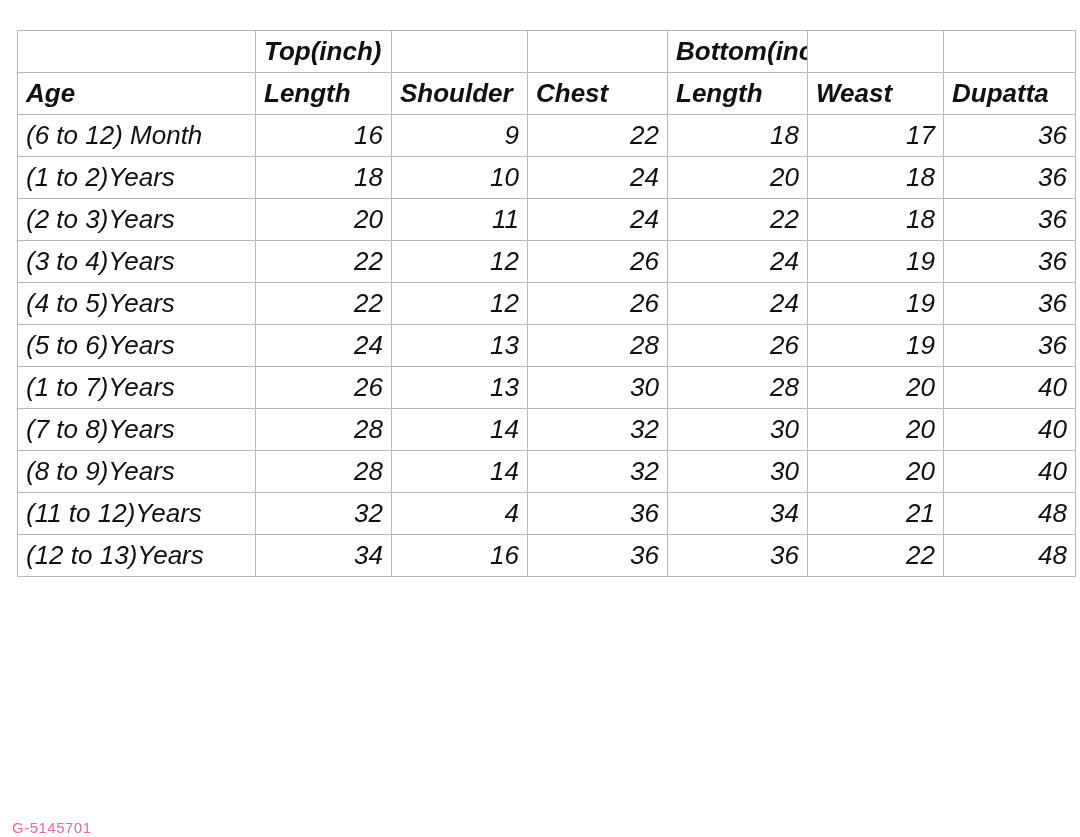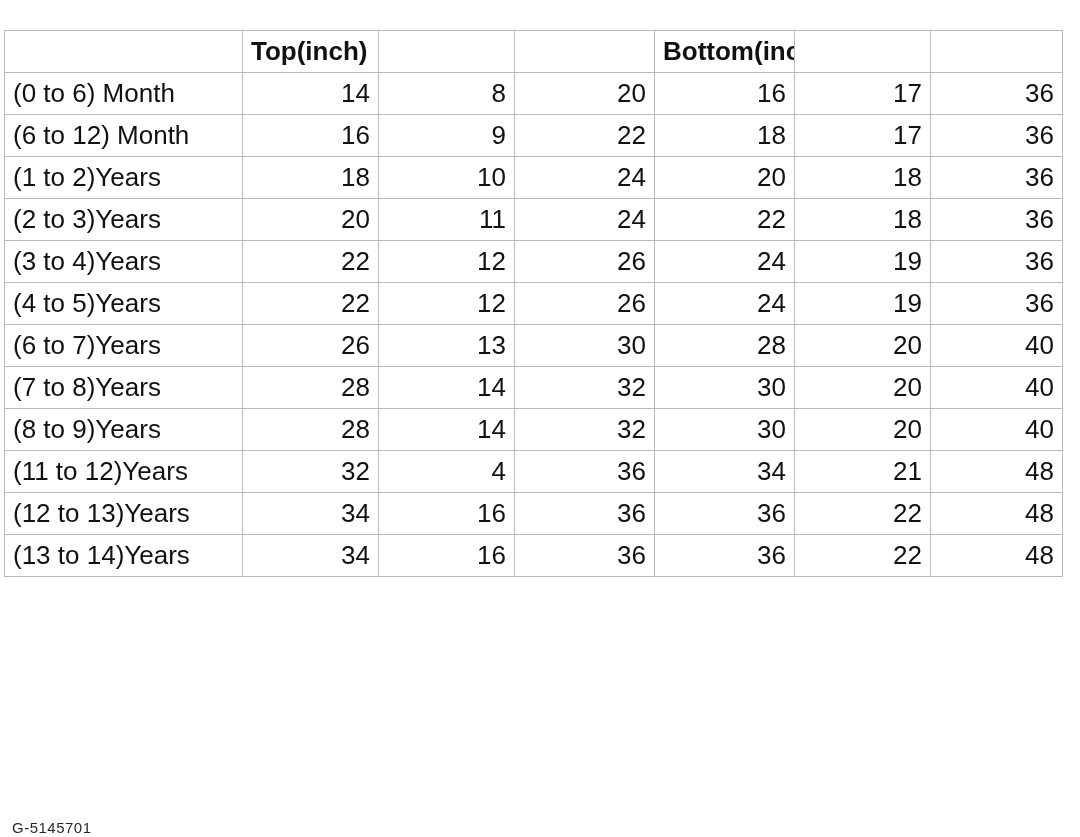--- a/index.html
+++ b/index.html
@@ -16,24 +16,25 @@
   .sheet {
     position: relative;
     width: 1080px;
     height: 837px;
     background: #ffffff;
     box-sizing: border-box;
   }
   table.size-chart {
     border-collapse: collapse;
     table-layout: fixed;
-    margin-left: 4px;
+    margin-left: 17px;
     margin-top: 30px;
     width: 1058px;
     background: #0f172a;
+    font-style: italic;
   }
   table.size-chart td {
     border: 1px solid #b9b9b9;
     height: 42px;
     padding: 0 8px;
     font-size: 26px;
     color: #111111;
     background: #ffffff;
     box-sizing: border-box;
     white-space: nowrap;
@@ -76,21 +77,21 @@
     top: -1px;
     bottom: -1px;
     width: 3px;
     background: #1e7145;
   }
   .watermark {
     position: absolute;
     left: 12px;
     top: 789px;
     font-size: 15px;
-    color: #000000;
+    color: #ec4899;
     letter-spacing: 0.5px;
     font-family: "Liberation Sans", sans-serif;
     opacity: 0.85;
   }
 </style>
 </head>
 <body>
 
 <div class="sheet">
 
@@ -107,30 +108,30 @@
     <tbody>
       <tr class="hdr-group">
         <td class="txt empty"></td>
         <td class="txt">Top(inch)</td>
         <td class="txt empty"></td>
         <td class="txt empty"></td>
         <td class="txt">Bottom(inch)</td>
         <td class="txt empty"></td>
         <td class="txt empty"></td>
       </tr>
-
-      <tr>
-        <td class="txt">(0 to 6) Month</td>
-        <td class="num">14</td>
-        <td class="num">8</td>
-        <td class="num">20</td>
-        <td class="num">16</td>
-        <td class="num">17</td>
-        <td class="num">36</td>
-      </tr>
+      <tr class="hdr-cols">
+        <td class="txt">Age</td>
+        <td class="txt">Length</td>
+        <td class="txt">Shoulder</td>
+        <td class="txt">Chest</td>
+        <td class="txt">Length</td>
+        <td class="txt">Weast</td>
+        <td class="txt">Dupatta</td>
+      </tr>
+
       <tr>
         <td class="txt">(6 to 12) Month</td>
         <td class="num">16</td>
         <td class="num">9</td>
         <td class="num">22</td>
         <td class="num">18</td>
         <td class="num">17</td>
         <td class="num">36</td>
       </tr>
       <tr>
@@ -163,21 +164,30 @@
       <tr>
         <td class="txt">(4 to 5)Years</td>
         <td class="num">22</td>
         <td class="num">12</td>
         <td class="num">26</td>
         <td class="num">24</td>
         <td class="num">19</td>
         <td class="num">36</td>
       </tr>
       <tr>
-        <td class="txt">(6 to 7)Years</td>
+        <td class="txt">(5 to 6)Years</td>
+        <td class="num">24</td>
+        <td class="num">13</td>
+        <td class="num">28</td>
+        <td class="num">26</td>
+        <td class="num">19</td>
+        <td class="num">36</td>
+      </tr>
+      <tr>
+        <td class="txt">(1 to 7)Years</td>
         <td class="num">26</td>
         <td class="num">13</td>
         <td class="num">30</td>
         <td class="num">28</td>
         <td class="num">20</td>
         <td class="num">40</td>
       </tr>
       <tr>
         <td class="txt">(7 to 8)Years</td>
         <td class="num">28</td>
@@ -207,26 +217,17 @@
       </tr>
       <tr>
         <td class="txt">(12 to 13)Years</td>
         <td class="num">34</td>
         <td class="num">16</td>
         <td class="num">36</td>
         <td class="num">36</td>
         <td class="num">22</td>
         <td class="num">48</td>
       </tr>
-      <tr>
-        <td class="txt">(13 to 14)Years</td>
-        <td class="num">34</td>
-        <td class="num">16</td>
-        <td class="num">36</td>
-        <td class="num">36</td>
-        <td class="num">22</td>
-        <td class="num">48</td>
-      </tr>
     </tbody>
   </table>
 
   <div class="watermark">G-5145701</div>
 </div>
 
 </body></html>

